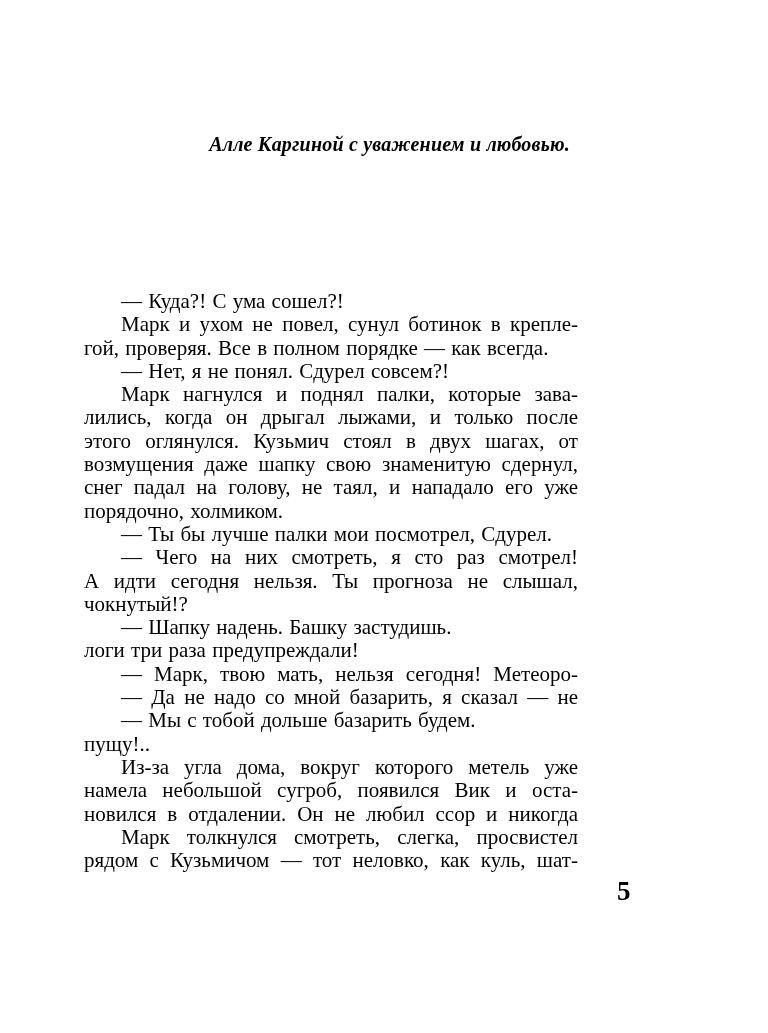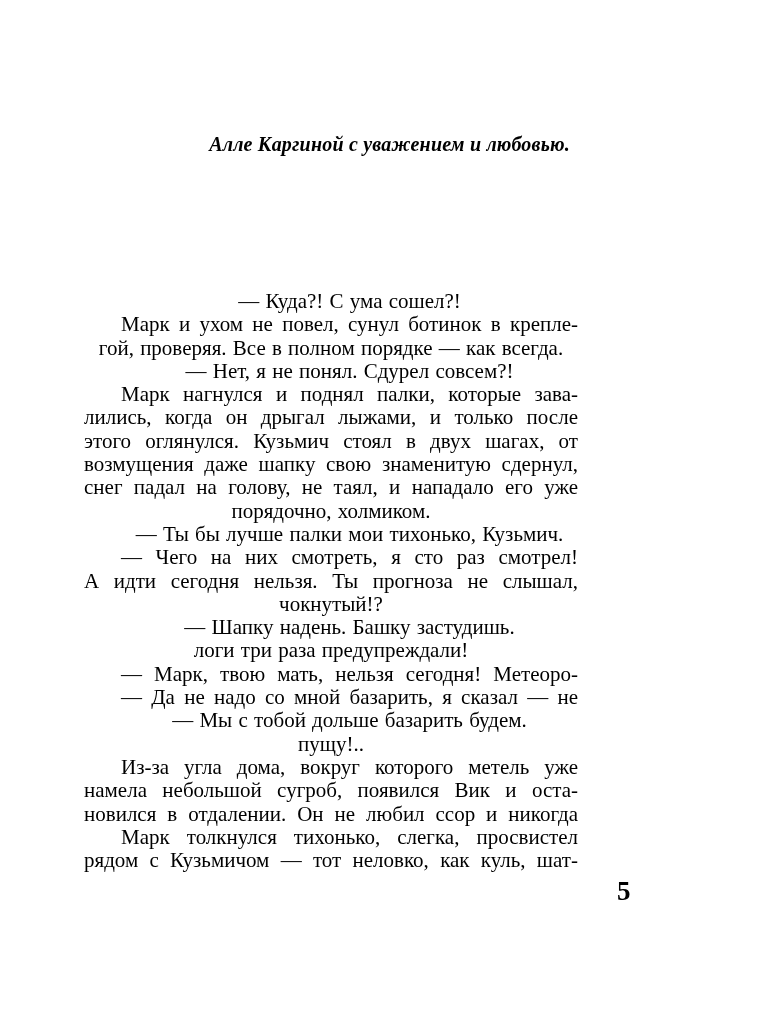--- a/index.html
+++ b/index.html
@@ -38,21 +38,21 @@
   .body-text {
     position: absolute;
     left: 84px;
     top: 290px;
     width: 494px;
   }
   .line {
     font-size: 21px;
     line-height: 23.3px;
     height: 23.3px;
-    text-align: center;
+    text-align: left;
     word-spacing: 1px;
   }
   .line.just {
     text-align: justify;
     text-align-last: justify;
   }
   .line.indent {
     padding-left: 37px;
   }
   .page-number {
@@ -74,31 +74,31 @@
       <div class="line indent">— Куда?! С ума сошел?!</div>
       <div class="line indent just">Марк и ухом не повел, сунул ботинок в крепле-</div>
       <div class="line">гой, проверяя. Все в полном порядке — как всегда.</div>
       <div class="line indent">— Нет, я не понял. Сдурел совсем?!</div>
       <div class="line indent just">Марк нагнулся и поднял палки, которые зава-</div>
       <div class="line just">лились, когда он дрыгал лыжами, и только после</div>
       <div class="line just">этого оглянулся. Кузьмич стоял в двух шагах, от</div>
       <div class="line just">возмущения даже шапку свою знаменитую сдернул,</div>
       <div class="line just">снег падал на голову, не таял, и нападало его уже</div>
       <div class="line">порядочно, холмиком.</div>
-      <div class="line indent">— Ты бы лучше палки мои тихонько, Кузьмич.</div>
+      <div class="line indent">— Ты бы лучше палки мои посмотрел, Сдурел.</div>
       <div class="line indent just">— Чего на них смотреть, я сто раз смотрел!</div>
       <div class="line just">А идти сегодня нельзя. Ты прогноза не слышал,</div>
       <div class="line">чокнутый!?</div>
       <div class="line indent">— Шапку надень. Башку застудишь.</div>
       <div class="line">логи три раза предупреждали!</div>
       <div class="line indent just">— Марк, твою мать, нельзя сегодня! Метеоро-</div>
       <div class="line indent just">— Да не надо со мной базарить, я сказал — не</div>
       <div class="line indent">— Мы с тобой дольше базарить будем.</div>
       <div class="line">пущу!..</div>
       <div class="line indent just">Из-за угла дома, вокруг которого метель уже</div>
       <div class="line just">намела небольшой сугроб, появился Вик и оста-</div>
       <div class="line just">новился в отдалении. Он не любил ссор и никогда</div>
-      <div class="line indent just">Марк толкнулся тихонько, слегка, просвистел</div>
+      <div class="line indent just">Марк толкнулся смотреть, слегка, просвистел</div>
       <div class="line just">рядом с Кузьмичом — тот неловко, как куль, шат-</div>
     </div>
 
   <div class="page-number">5</div>
 </div>
 
 </body></html>

